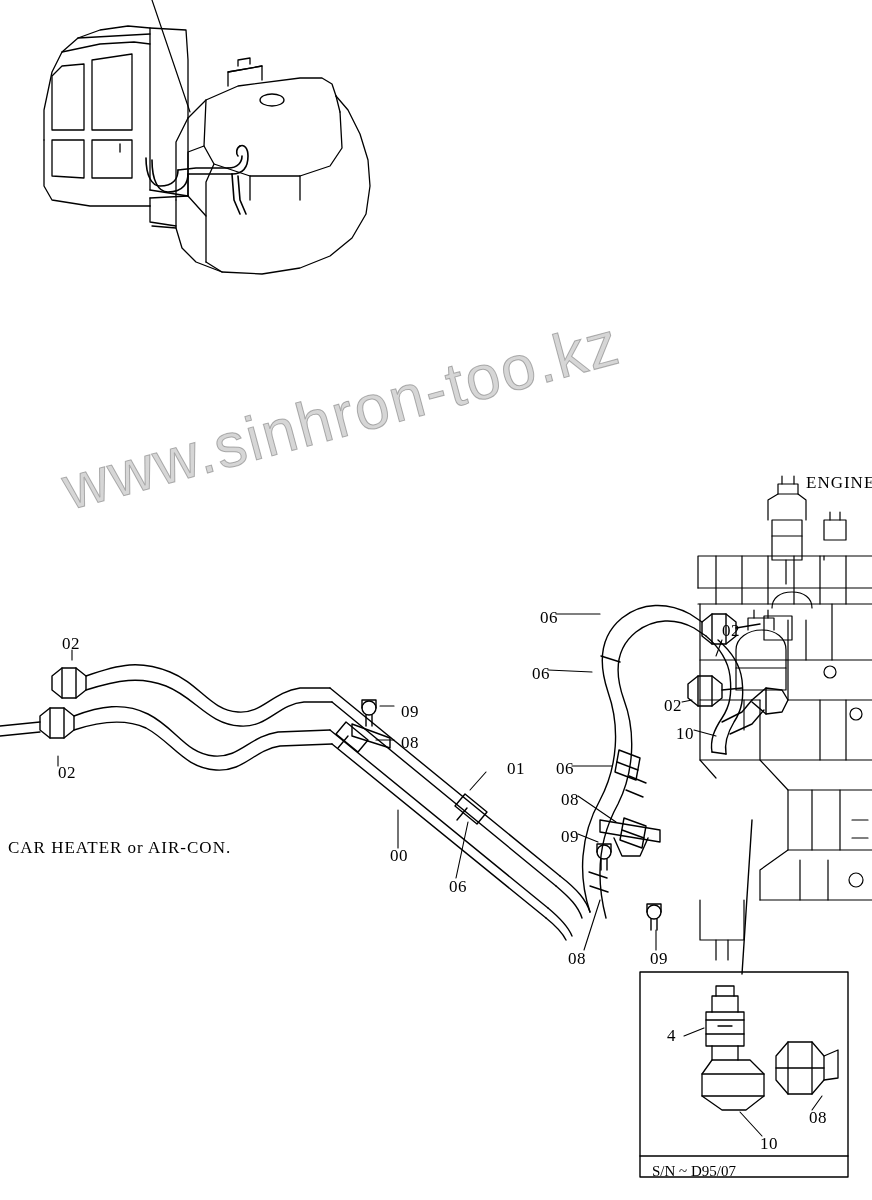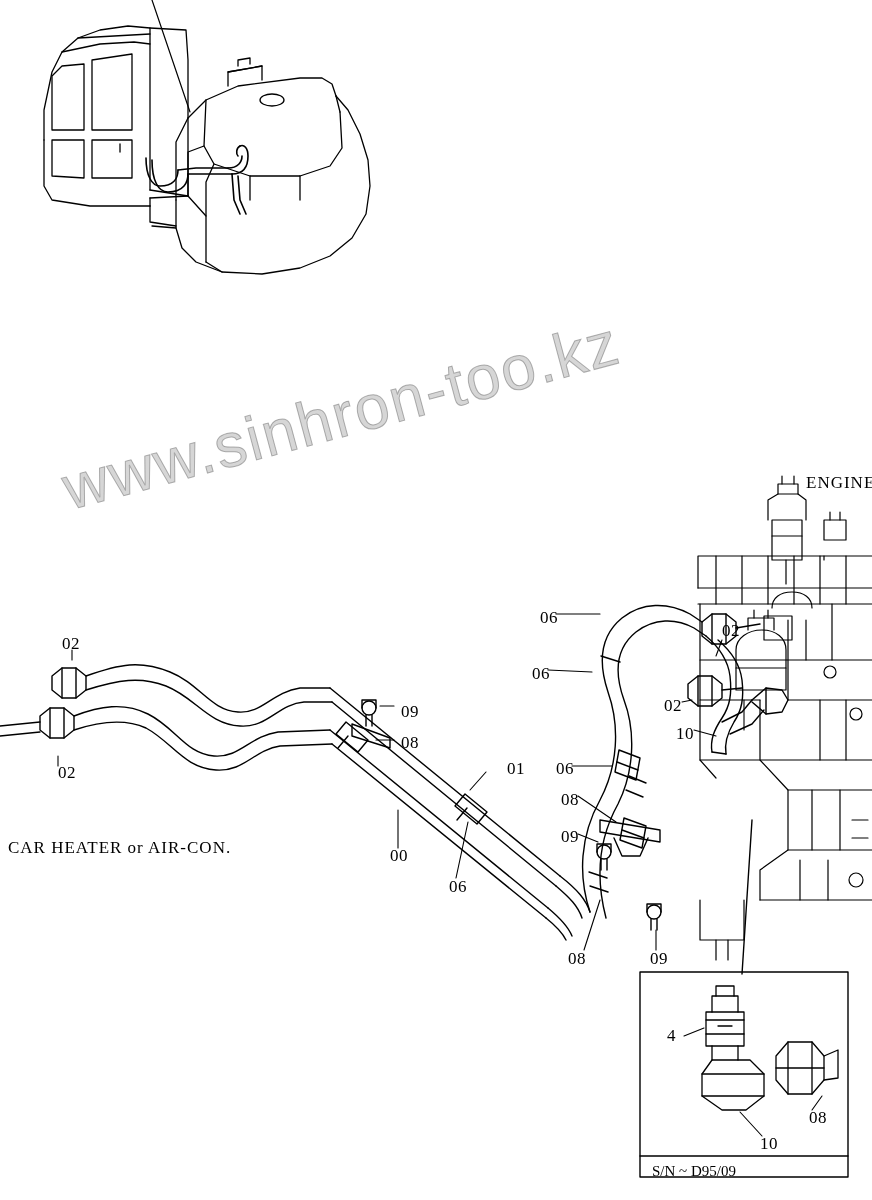--- a/index.html
+++ b/index.html
@@ -305,21 +305,21 @@
         <path d="M762 1136 L740 1112"></path>
         <path d="M812 1110 L822 1096"></path>
       </g>
     </g>
   </svg>
 
   <div class="watermark">www.sinhron-too.kz</div>
 
   <div class="cap" style="left:8px; top:838px;">CAR HEATER or AIR-CON.</div>
   <div class="cap" style="left:806px; top:473px;">ENGINE</div>
-  <div class="sn" style="left:652px; top:1163px;">S/N ~ D95/09</div>
+  <div class="sn" style="left:652px; top:1163px;">S/N ~ D95/07</div>
 
   <div class="lbl num" style="left:62px;  top:634px;">02</div>
   <div class="lbl num" style="left:58px;  top:763px;">02</div>
   <div class="lbl num" style="left:401px; top:702px;">09</div>
   <div class="lbl num" style="left:401px; top:733px;">08</div>
   <div class="lbl num" style="left:497px; top:759px;margin-left:10px;">01</div>
   <div class="lbl num" style="left:390px; top:846px;">00</div>
   <div class="lbl num" style="left:449px; top:877px;">06</div>
   <div class="lbl num" style="left:540px; top:608px;">06</div>
   <div class="lbl num" style="left:532px; top:664px;">06</div>

